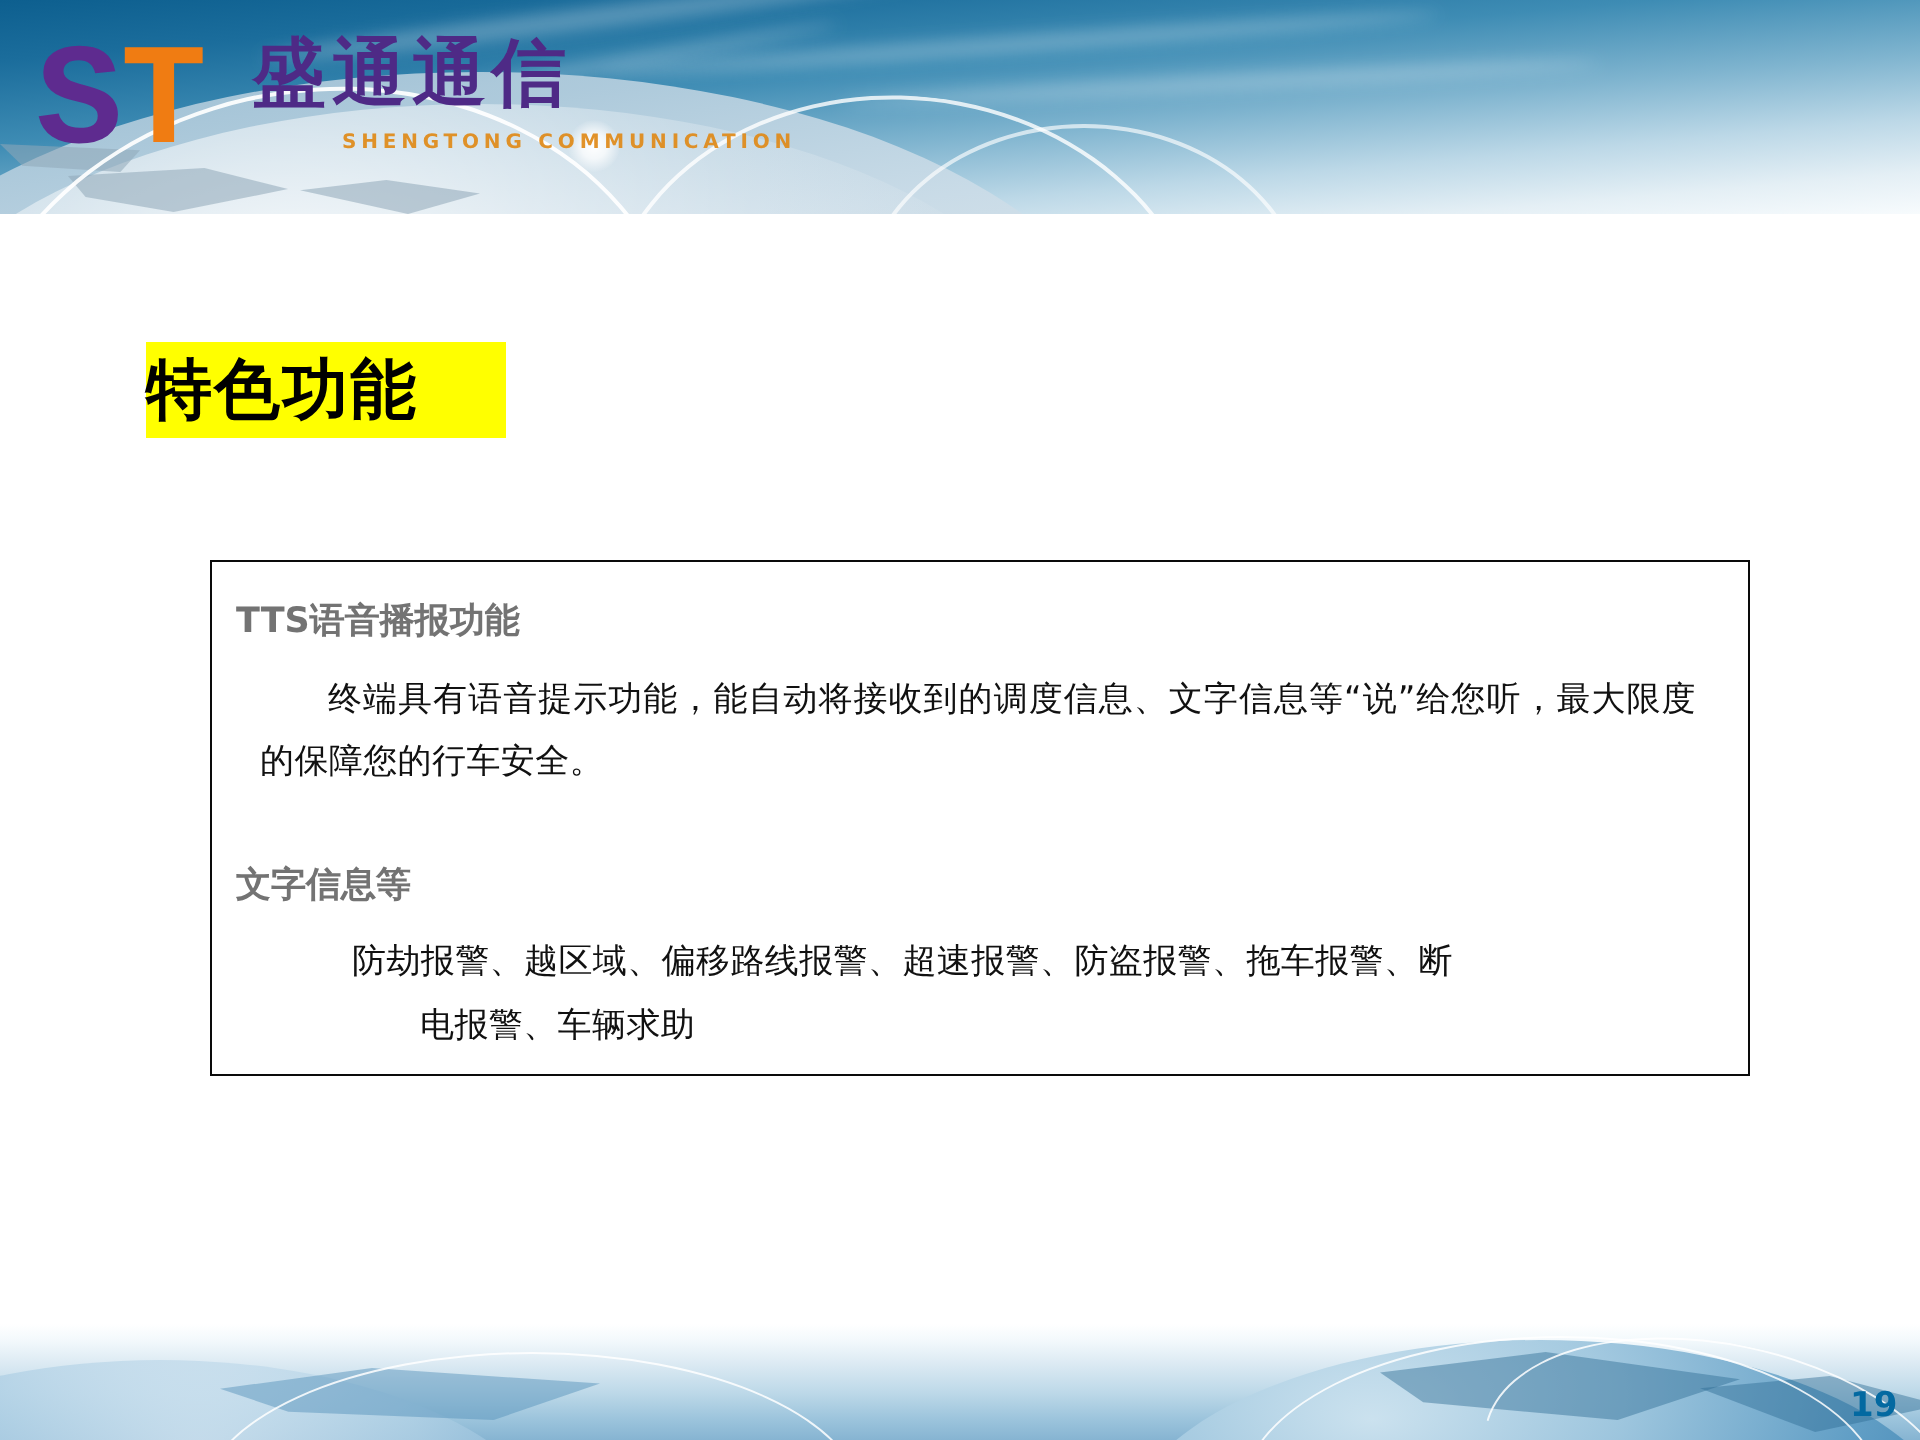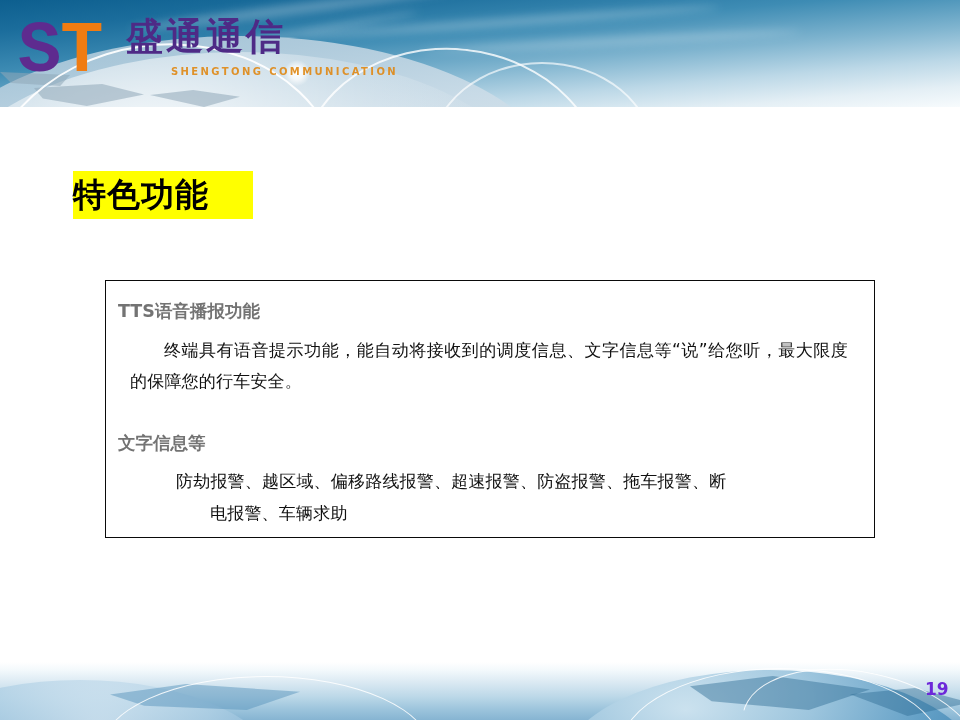--- a/index.html
+++ b/index.html
@@ -206,24 +206,24 @@
     font-size: 21px;
     font-weight: bold;
     color: #9e1f20;
     letter-spacing: 0.5px;
     white-space: nowrap;
     z-index: 8;
     text-shadow: 0 1px 0 rgba(255,255,255,0.35);
   }
   .page-number {
     position: absolute;
-    left: 925px; top: 679px;
+    left: 925px; top: 693px;
     font-size: 17px;
     font-weight: bold;
-    color: #6d28d9;
+    color: #0369a1;
     z-index: 9;
   }
 </style>
 </head>
 <body>
 
 <div class="slide">
 
   <div class="header-banner">
     <div class="sky-streak" style="left:130px; top:4px; width:330px; height:10px; transform:rotate(-7deg);"></div>

